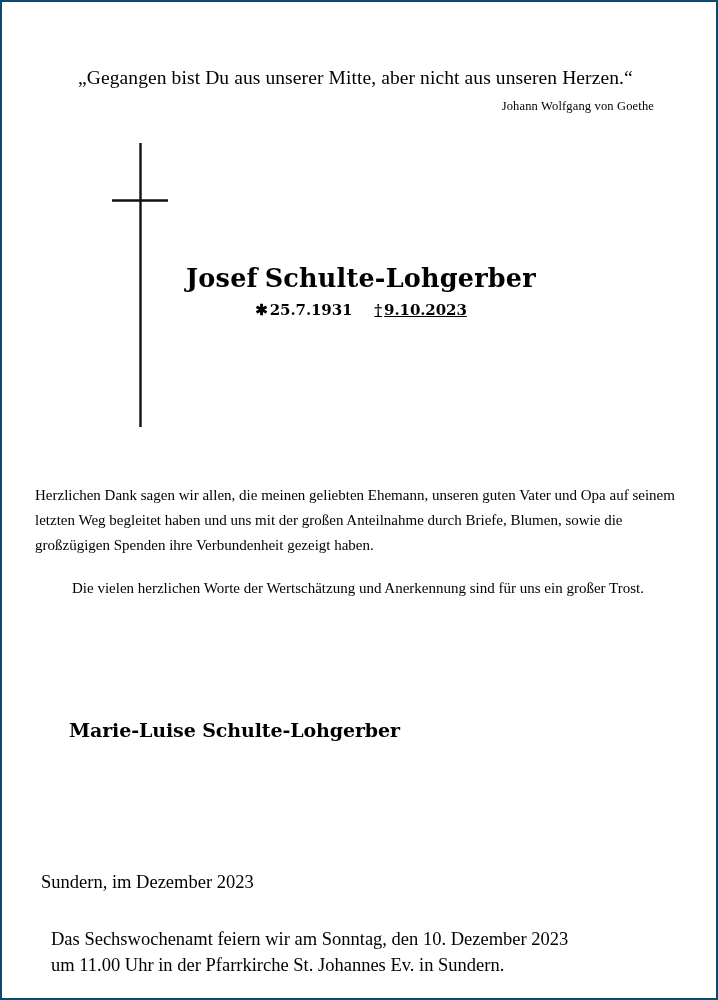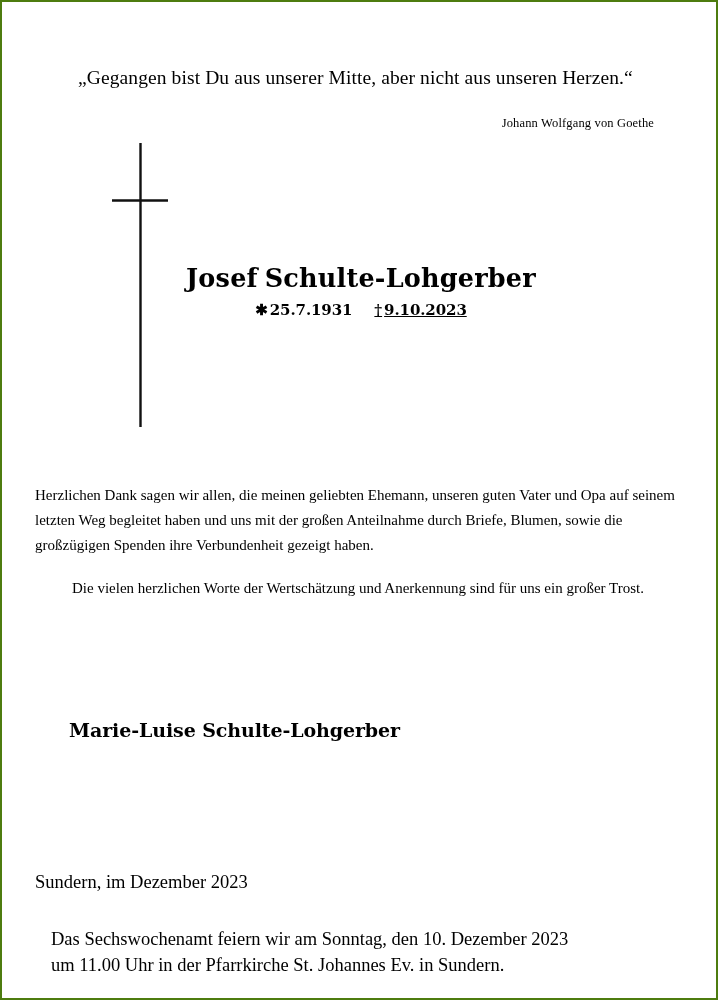--- a/index.html
+++ b/index.html
@@ -12,38 +12,38 @@
     font-family: "Liberation Serif", "DejaVu Serif", serif;
     color: #000000;
   }
 
   .page {
     position: relative;
     width: 718px;
     height: 1000px;
     box-sizing: border-box;
     background: #ffffff;
-    border: 2px solid #4d7c0f;
+    border: 2px solid #0c4a6e;
     overflow: hidden;
   }
 
   .quote-block {
     position: absolute;
     left: 76px;
     top: 64px;
     width: 576px;
   }
   .quote-line {
     font-size: 19.5px;
     line-height: 1.25;
     letter-spacing: 0.1px;
     white-space: nowrap;
   }
   .quote-attrib {
-    margin-top: 26px;
+    margin-top: 9px;
     text-align: right;
     font-size: 12.5px;
     letter-spacing: 0.15px;
   }
 
   .cross {
     position: absolute;
     left: 0;
     top: 0;
     width: 718px;
@@ -109,21 +109,21 @@
     font-family: "DejaVu Serif", "Liberation Serif", serif;
     font-weight: bold;
     font-size: 19px;
     line-height: 30px;
     letter-spacing: -0.1px;
     white-space: nowrap;
   }
 
   .place-date {
     position: absolute;
-    left: 33px;
+    left: 39px;
     top: 868px;
     font-size: 18.5px;
     line-height: 24.8px;
     text-align: right;
   }
 
   .service {
     position: absolute;
     left: 33px;
     top: 925px;

